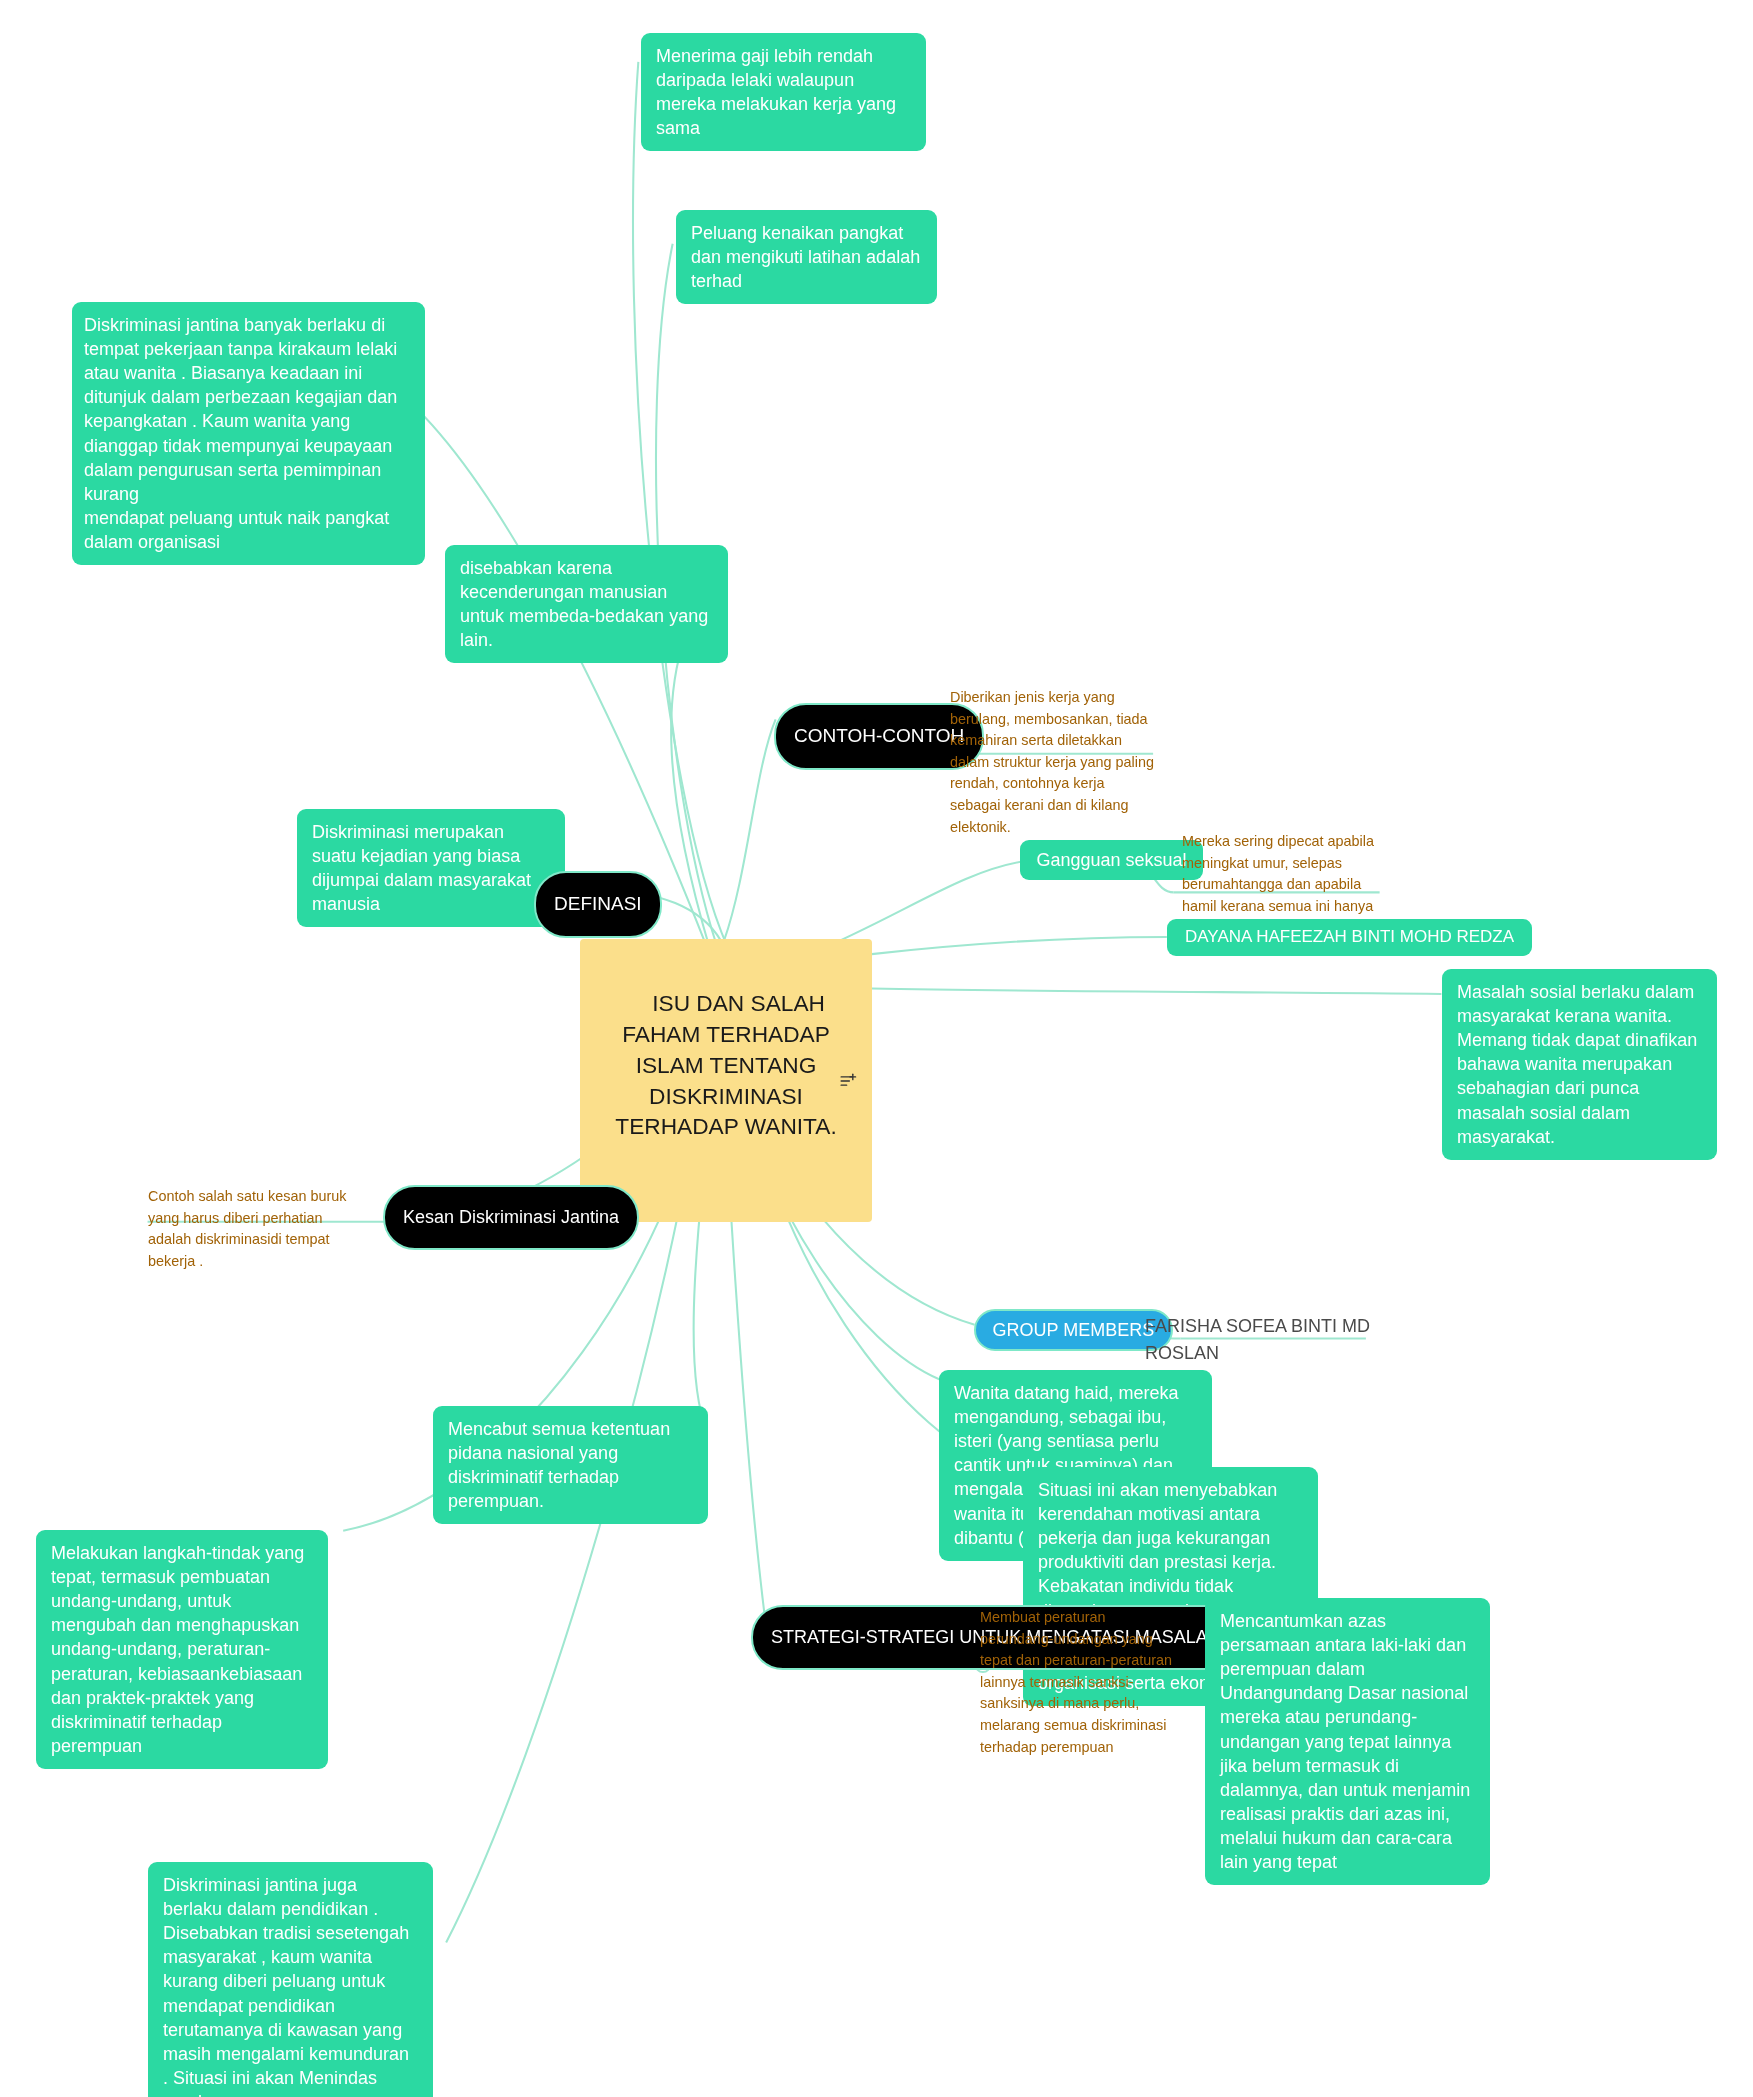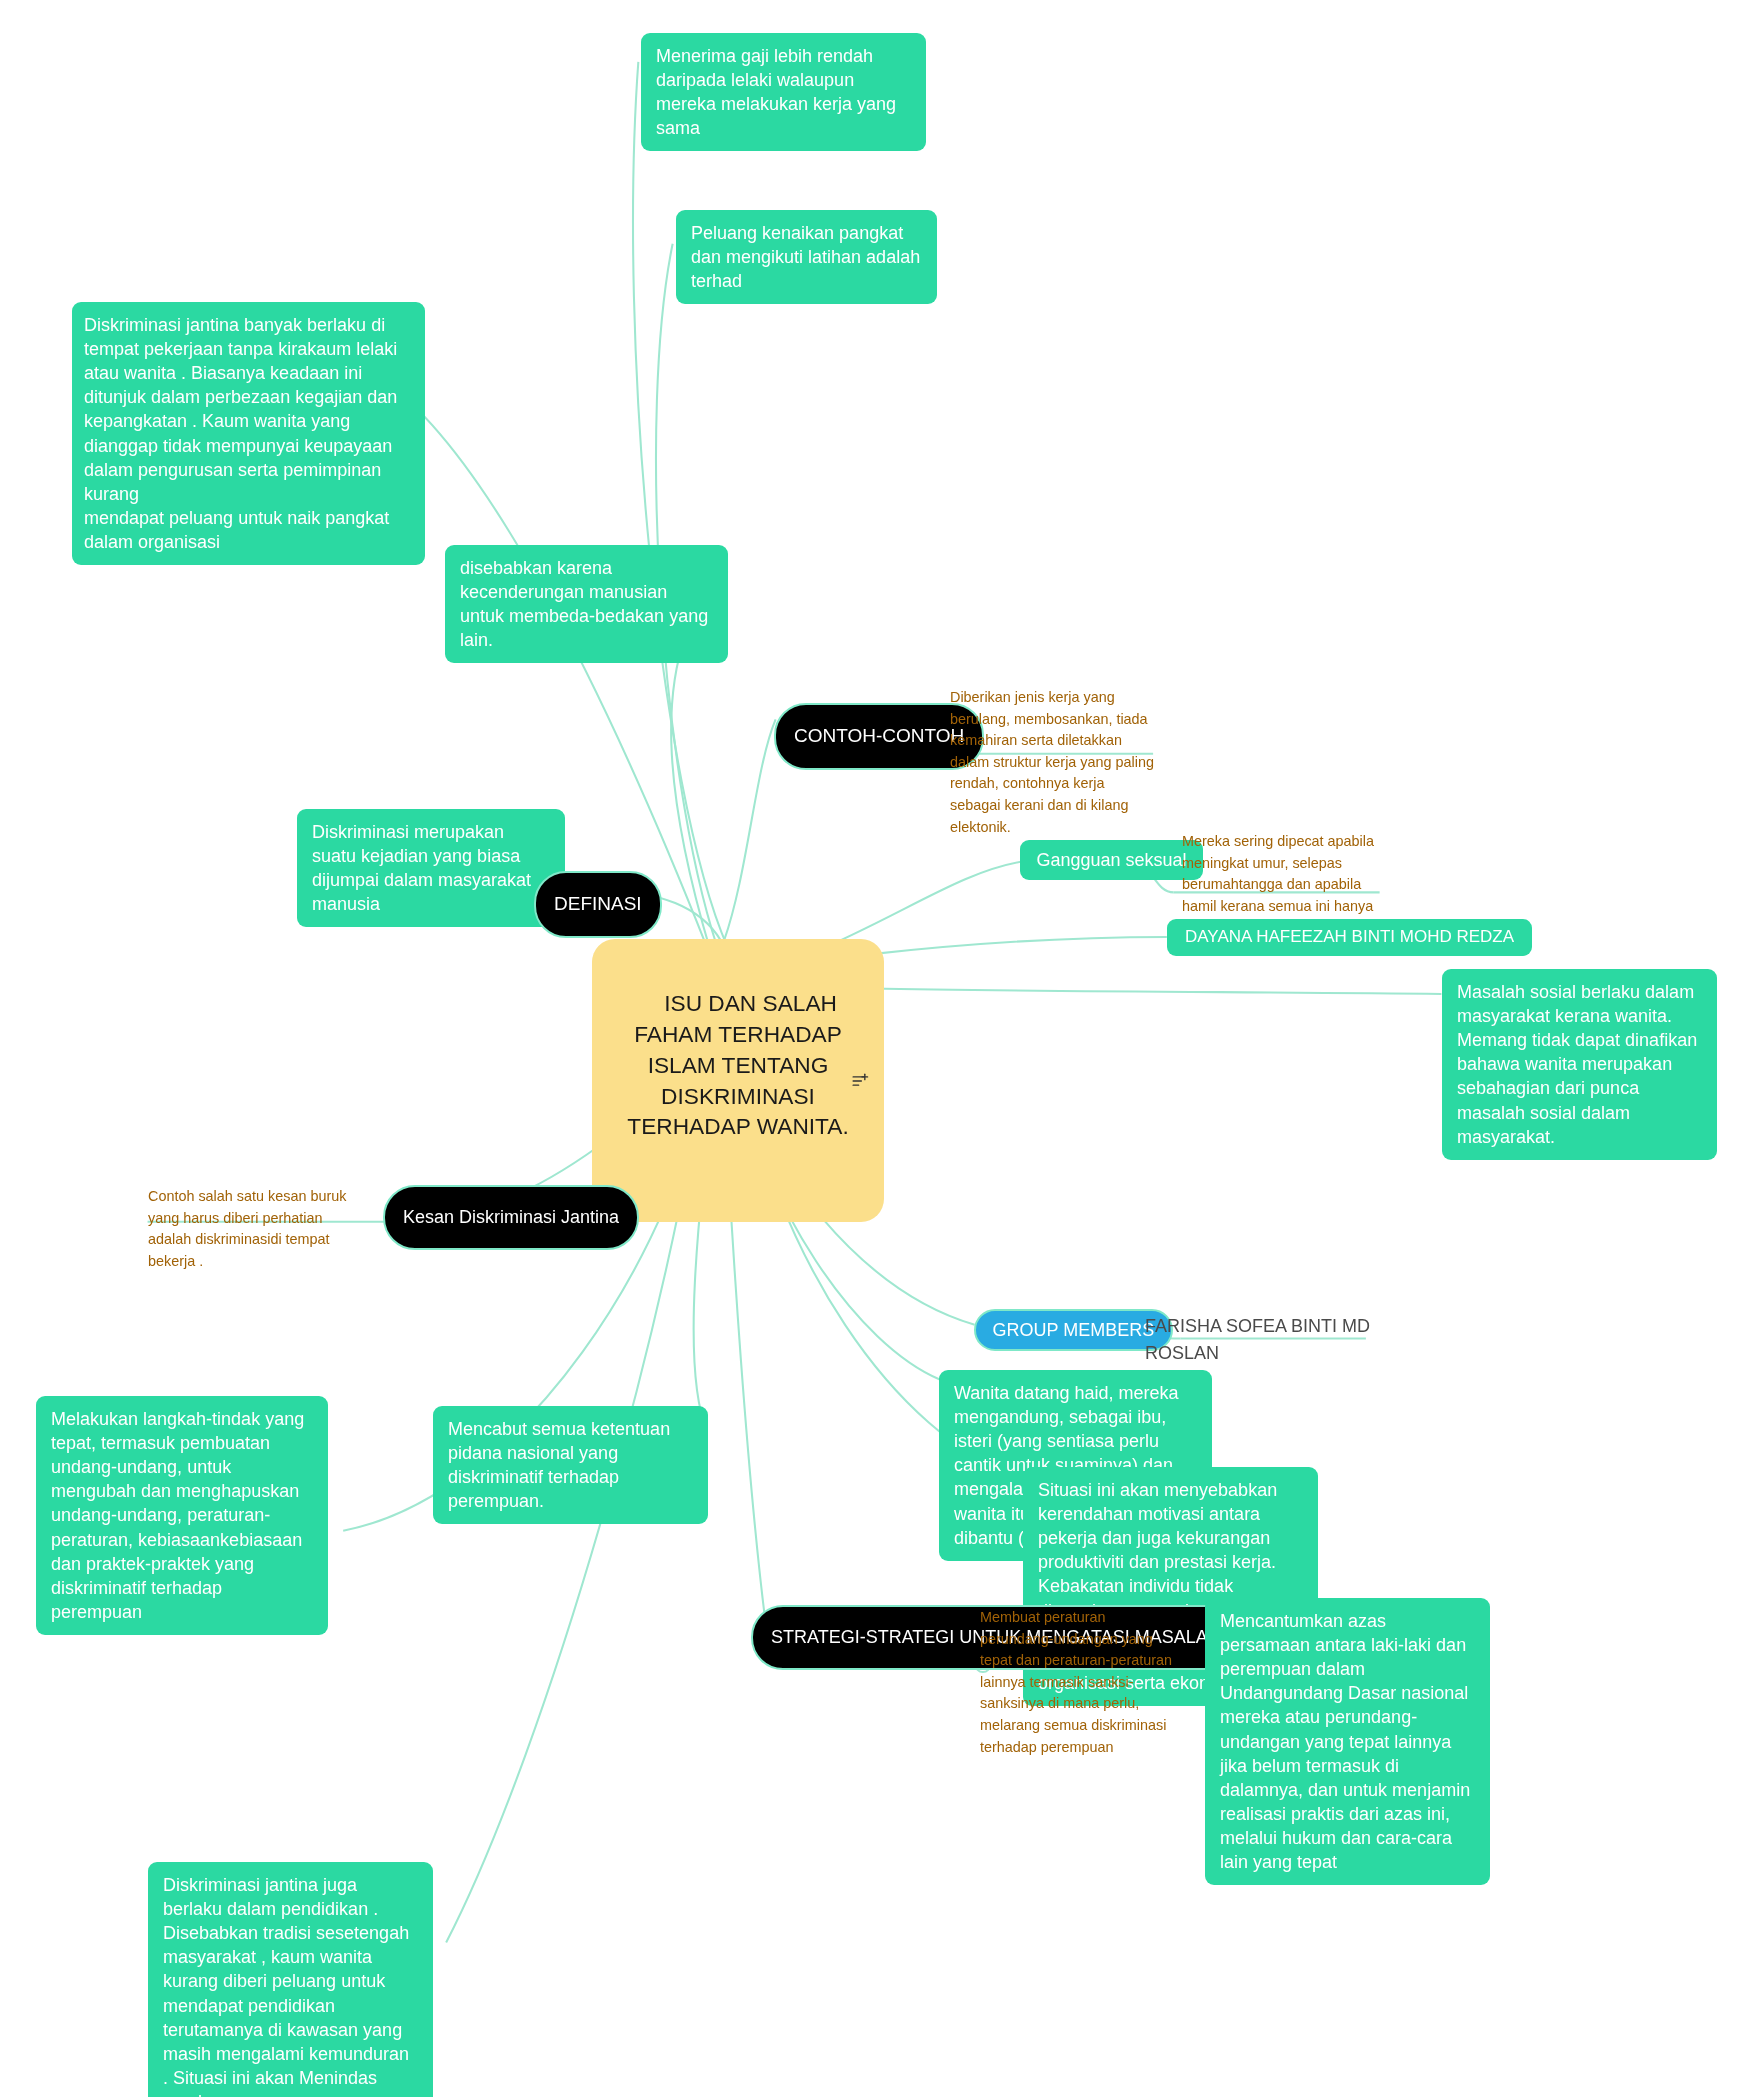--- a/index.html
+++ b/index.html
@@ -44,23 +44,22 @@
     font-size:18px;
     border-radius:23px;
     padding:6.9px 16.5px;
   }
   .central{
     background:#FBDF8B;
     color:#1a1a1a;
     font-size:22.7px;
     line-height:1.36;
     text-align:center;
-    border-radius:23px;
+    border-radius:4px;
     padding:18px 20.6px;
-    margin-left:12px;
   }
   .plain{
     position:absolute;
     color:#a16207;
     font-size:14.4px;
     line-height:1.5;
     white-space:pre-wrap;
   }
   .plain.big{font-size:18px;color:#4a4a4a;}
   .central-icon{
@@ -183,21 +182,21 @@
 
   <div class="plain big" style="left:1145px;top:1313px;width:288px;">FARISHA SOFEA BINTI MD ROSLAN</div>
 
   <div class="node green" style="left:939px;top:1370px;width:273px;">Wanita datang haid, mereka mengandung, sebagai ibu, isteri (yang sentiasa perlu cantik untuk suaminya) dan mengalami putus haid, maka wanita itu lemah dan perlu dibantu (Ussher, 1989)</div>
 
   <div class="node green" style="left:1023px;top:1467px;width:295px;">Situasi ini akan menyebabkan kerendahan motivasi antara pekerja dan juga kekurangan produktiviti dan prestasi kerja. Kebakatan individu tidak digunakan secara berkesan dan ini merupakan
 satu pebaziran kepada organisasi serta ekonomi negara</div>
 
   <div class="node green" style="left:433px;top:1406px;width:275px;">Mencabut semua ketentuan pidana nasional yang diskriminatif terhadap perempuan.</div>
 
-  <div class="node green" style="left:36px;top:1396px;width:292px;">Melakukan langkah-tindak yang tepat, termasuk pembuatan undang-undang, untuk mengubah dan menghapuskan undang-undang, peraturan-peraturan, kebiasaankebiasaan dan praktek-praktek yang diskriminatif terhadap perempuan</div>
+  <div class="node green" style="left:36px;top:1530px;width:292px;">Melakukan langkah-tindak yang tepat, termasuk pembuatan undang-undang, untuk mengubah dan menghapuskan undang-undang, peraturan-peraturan, kebiasaankebiasaan dan praktek-praktek yang diskriminatif terhadap perempuan</div>
 
   <div class="node black" style="left:751px;top:1605px;width:auto;font-size:18px;">STRATEGI-STRATEGI UNTUK MENGATASI MASALAH INI</div>
 
   <div class="plain" style="left:980px;top:1607px;width:199px;">Membuat peraturan perundang-undangan yang tepat dan peraturan-peraturan lainnya termasik sanksi-sanksinya di mana perlu, melarang semua diskriminasi terhadap perempuan</div>
 
   <div class="node green" style="left:1205px;top:1598px;width:285px;">Mencantumkan azas persamaan antara laki-laki dan perempuan dalam Undangundang Dasar nasional mereka atau perundang-undangan yang tepat lainnya jika belum termasuk di dalamnya, dan untuk menjamin realisasi praktis dari azas ini, melalui hukum dan cara-cara lain yang tepat</div>
 
   <div class="node green" style="left:148px;top:1862px;width:285px;">Diskriminasi jantina juga berlaku dalam pendidikan . Disebabkan tradisi sesetengah masyarakat , kaum wanita kurang diberi peluang untuk mendapat pendidikan terutamanya di kawasan yang masih mengalami kemunduran . Situasi ini akan Menindas pembangunan negara
 kerana pendidikan memainkan peranan yang amat penting dalam meningkatkan pengetahuan rakyat dan seterusnya meningkatkan tahap hidupan masyarakat</div>
 

